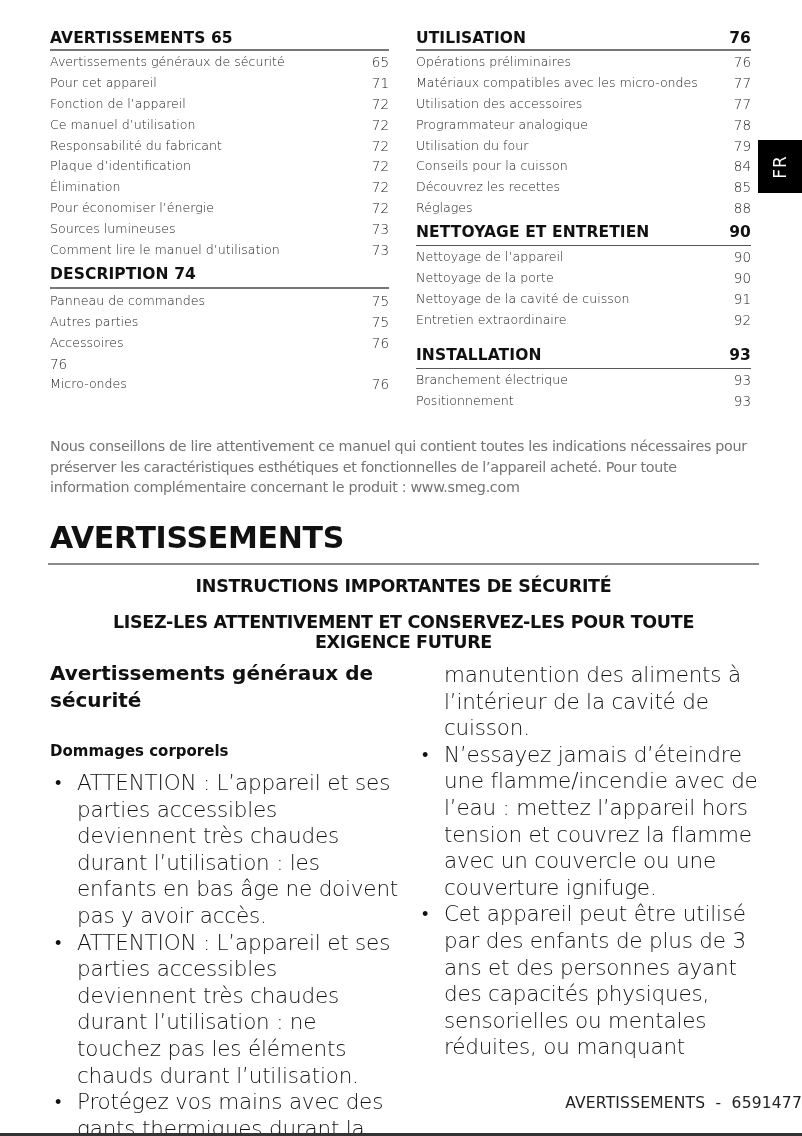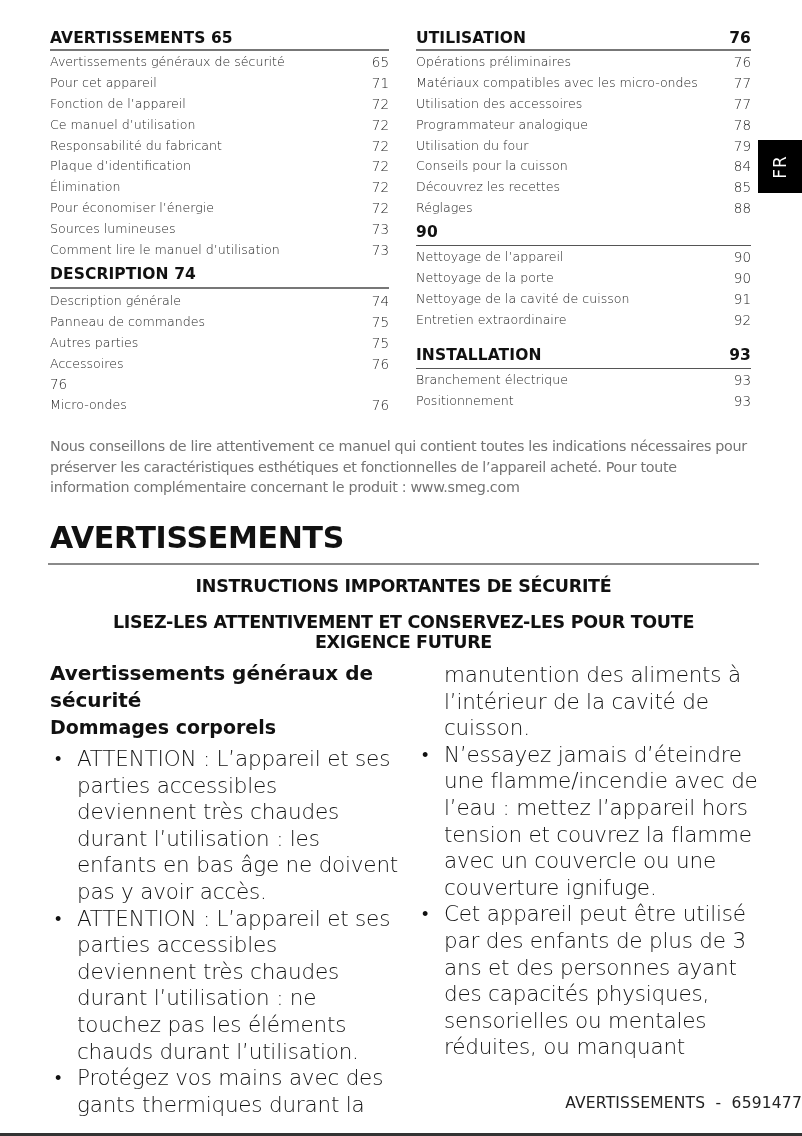--- a/index.html
+++ b/index.html
@@ -52,21 +52,21 @@
       position: absolute; left: 48px; width: 711px; text-align: center;
       font-size: 17.5px; font-weight: bold; letter-spacing: -0.3px;
       line-height: 20px;
     }
     .col-l { position: absolute; left: 50px; top: 660px; width: 350px; }
     .col-r { position: absolute; left: 417px; top: 662px; width: 345px; }
     .sec-h {
       font-size: 20px; font-weight: bold; line-height: 27px; margin: 0;
     }
     .sub-h {
-      font-size: 19px; font-weight: bold; line-height: 26px; margin: 0 0 6px 0;
+      font-size: 15px; font-weight: bold; line-height: 26px; margin: 24px 0 6px 0;
     }
     ul.bl { list-style: none; margin: 0; padding: 0; }
     ul.bl li {
       position: relative; padding-left: 27px;
       font-size: 21.5px; line-height: 26.6px; color: #111; font-weight: 300;
       letter-spacing: -0.2px;
     }
     ul.bl li .bullet {
       position: absolute; left: 5px; top: 0; font-size: 18px;
     }
@@ -132,24 +132,20 @@
         </div>
     </div>
   </div>
   <div style="margin-top:1px;">
     <div class="toc-head" style="height:25px;line-height:25px;">
       <span>DESCRIPTION 74</span>
       <span></span>
     </div>
     <div class="toc-rows" style="padding-top:2px;">
       <div class="toc-row">
-          <span>Description générale</span>
-          <span class="pg">74</span>
-        </div>
-      <div class="toc-row">
           <span>Panneau de commandes</span>
           <span class="pg">75</span>
         </div>
       <div class="toc-row">
           <span>Autres parties</span>
           <span class="pg">75</span>
         </div>
       <div class="toc-row">
           <span>Accessoires</span>
           <span class="pg">76</span>
@@ -201,20 +197,21 @@
           <span class="pg">85</span>
         </div>
       <div class="toc-row">
           <span>Réglages</span>
           <span class="pg">88</span>
         </div>
     </div>
   </div>
   <div style="margin-top:1px;">
     <div class="toc-head thin" style="height:25px;line-height:25px;">
+      <span>NETTOYAGE ET ENTRETIEN</span>
       <span>90</span>
     </div>
     <div class="toc-rows" style="padding-top:1px;">
       <div class="toc-row">
           <span>Nettoyage de l’appareil</span>
           <span class="pg">90</span>
         </div>
       <div class="toc-row">
           <span>Nettoyage de la porte</span>
           <span class="pg">90</span>

